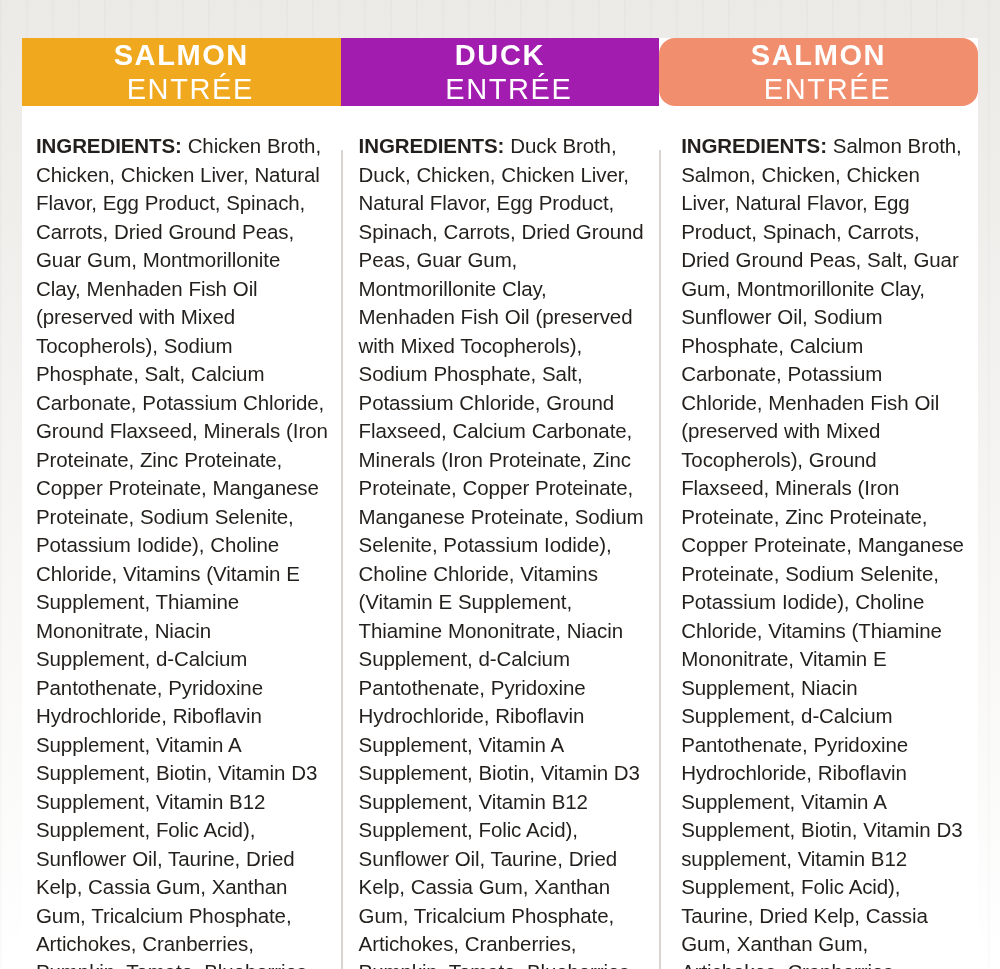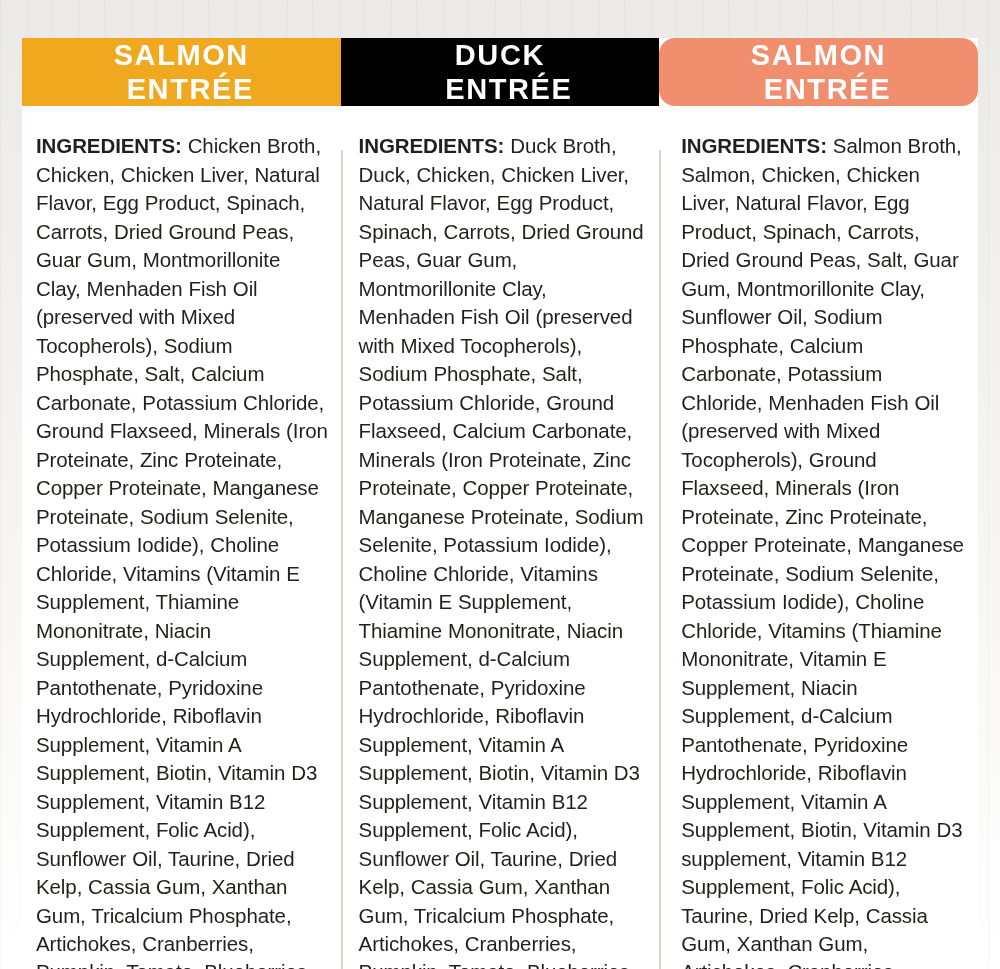--- a/index.html
+++ b/index.html
@@ -85,21 +85,21 @@
     line-height: 1.18;
   }
 
   .col-header .hl {
     display: block;
     font-weight: bold;
     font-size: 29px;
   }
   .col-header .hl2 {
     display: block;
-    font-weight: bold;
+    font-weight: normal;
     font-size: 29px;
     margin-left: 18px;
   }
 
   .col-body {
     flex: 1 1 auto;
     padding: 26px 16px 0 16px;
     box-sizing: border-box;
   }
 
@@ -136,21 +136,21 @@
         <span class="hl">SALMON</span>
         <span class="hl2">ENTRÉE</span>
       </div>
       <div class="col-body">
         <p class="ingredients-text"><span class="lead">INGREDIENTS:</span><span> Chicken Broth, Chicken, Chicken Liver, Natural Flavor, Egg Product, Spinach, Carrots, Dried Ground Peas, Guar Gum, Montmorillonite Clay, Menhaden Fish Oil (preserved with Mixed Tocopherols), Sodium Phosphate, Salt, Calcium Carbonate, Potassium Chloride, Ground Flaxseed, Minerals (Iron Proteinate, Zinc Proteinate, Copper Proteinate, Manganese Proteinate, Sodium Selenite, Potassium Iodide), Choline Chloride, Vitamins (Vitamin E Supplement, Thiamine Mononitrate, Niacin Supplement, d-Calcium Pantothenate, Pyridoxine Hydrochloride, Riboflavin Supplement, Vitamin A Supplement, Biotin, Vitamin D3 Supplement, Vitamin B12 Supplement, Folic Acid), Sunflower Oil, Taurine, Dried Kelp, Cassia Gum, Xanthan Gum, Tricalcium Phosphate, Artichokes, Cranberries, Pumpkin, Tomato, Blueberries, Broccoli, Cabbage, Kale, Parsley.</span></p>
       </div>
     </div>
 
     <div class="col col-duck">
       <div class="divider-line"></div>
-      <div class="col-header" style="background:#000000;">
+      <div class="col-header" style="background:#a21caf;">
         <span class="hl">DUCK</span>
         <span class="hl2">ENTRÉE</span>
       </div>
       <div class="col-body">
         <p class="ingredients-text"><span class="lead">INGREDIENTS:</span><span> Duck Broth, Duck, Chicken, Chicken Liver, Natural Flavor, Egg Product, Spinach, Carrots, Dried Ground Peas, Guar Gum, Montmorillonite Clay, Menhaden Fish Oil (preserved with Mixed Tocopherols), Sodium Phosphate, Salt, Potassium Chloride, Ground Flaxseed, Calcium Carbonate, Minerals (Iron Proteinate, Zinc Proteinate, Copper Proteinate, Manganese Proteinate, Sodium Selenite, Potassium Iodide), Choline Chloride, Vitamins (Vitamin E Supplement, Thiamine Mononitrate, Niacin Supplement, d-Calcium Pantothenate, Pyridoxine Hydrochloride, Riboflavin Supplement, Vitamin A Supplement, Biotin, Vitamin D3 Supplement, Vitamin B12 Supplement, Folic Acid), Sunflower Oil, Taurine, Dried Kelp, Cassia Gum, Xanthan Gum, Tricalcium Phosphate, Artichokes, Cranberries, Pumpkin, Tomato, Blueberries, Broccoli, Cabbage, Kale, Parsley.</span></p>
       </div>
     </div>
 
     <div class="col col-salmon">
       <div class="divider-line"></div>

